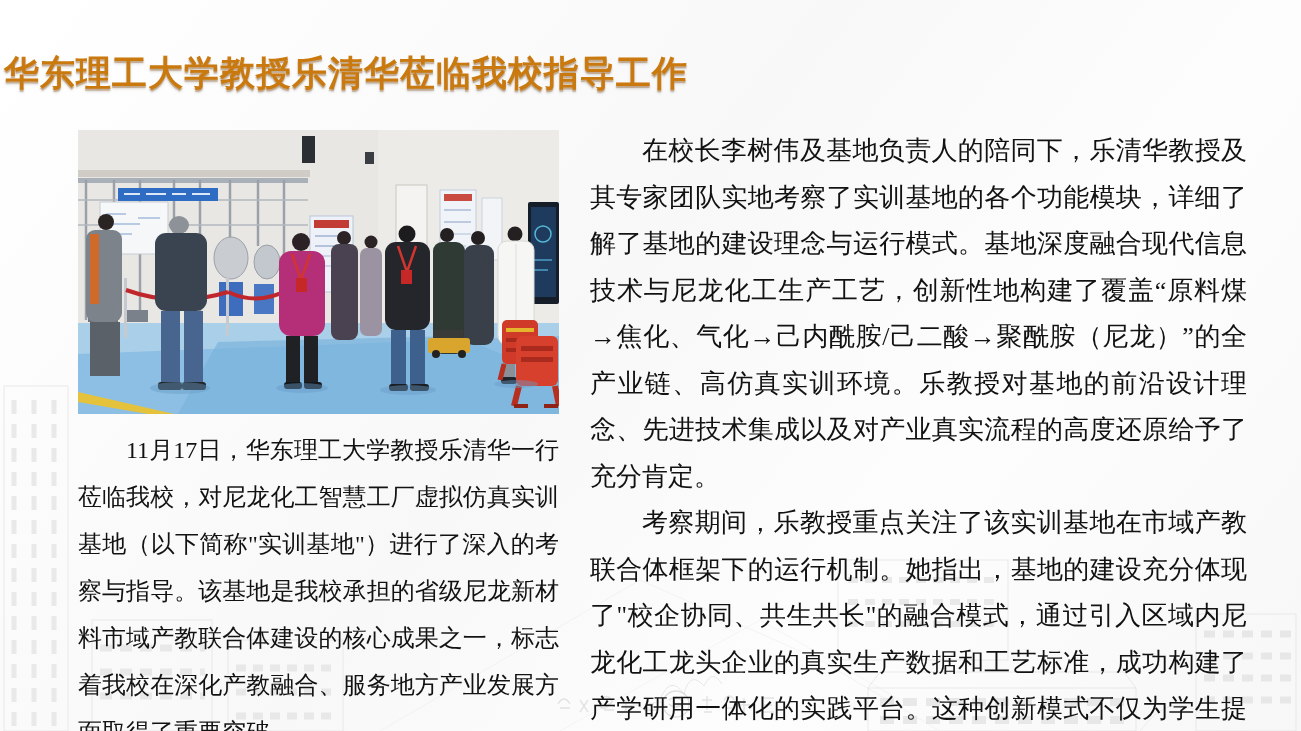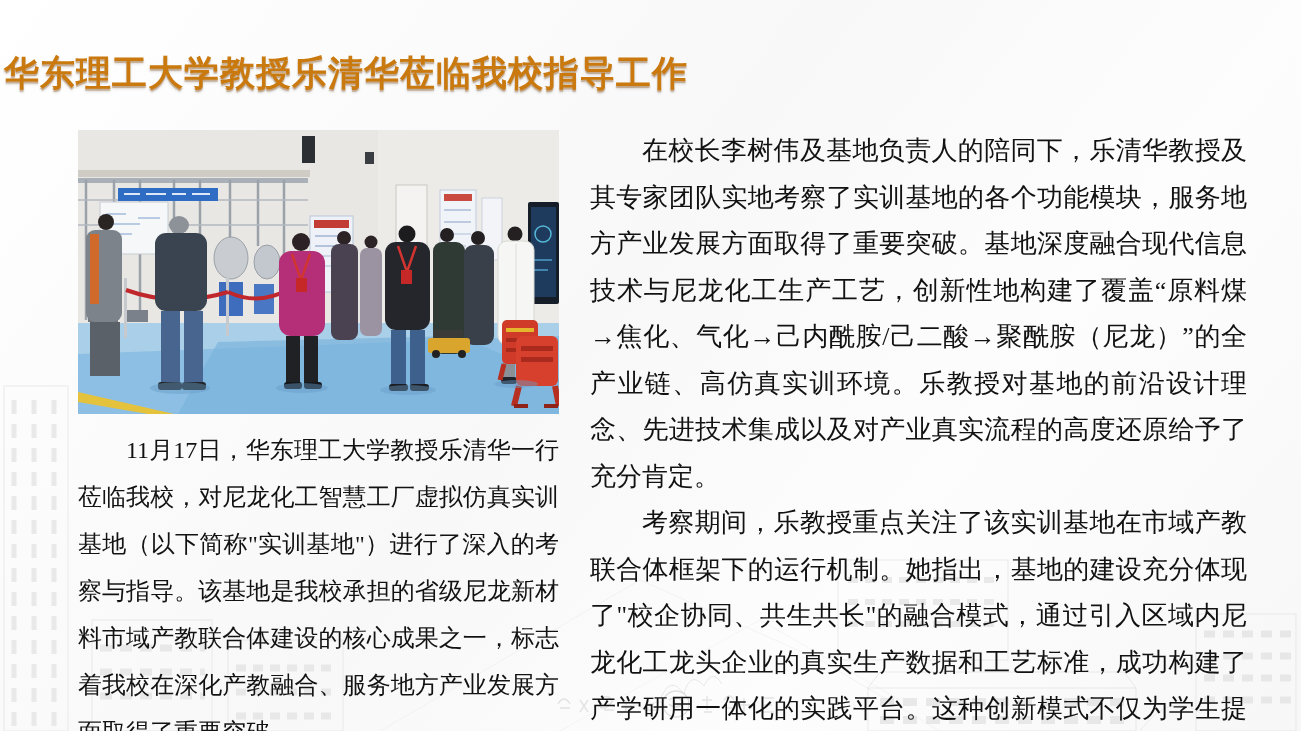--- a/index.html
+++ b/index.html
@@ -259,18 +259,18 @@
             <ellipse cx="224" cy="258" rx="26" ry="5"></ellipse>
             <ellipse cx="330" cy="260" rx="28" ry="5"></ellipse>
             <ellipse cx="438" cy="254" rx="22" ry="4"></ellipse>
           </g>
         </svg>
       </div>
       <p class="left-text">11月17日，华东理工大学教授乐清华一行莅临我校，对尼龙化工智慧工厂虚拟仿真实训基地（以下简称"实训基地"）进行了深入的考察与指导。该基地是我校承担的省级尼龙新材料市域产教联合体建设的核心成果之一，标志着我校在深化产教融合、服务地方产业发展方面取得了重要突破。</p>
     </div>
 
     <div class="right-col">
-      <p>在校长李树伟及基地负责人的陪同下，乐清华教授及其专家团队实地考察了实训基地的各个功能模块，服务地方产业发展方面取得了重要突破。基地深度融合现代信息技术与尼龙化工生产工艺，创新性地构建了覆盖“原料煤→焦化、气化→己内酰胺/己二酸→聚酰胺（尼龙）”的全产业链、高仿真实训环境。乐教授对基地的前沿设计理念、先进技术集成以及对产业真实流程的高度还原给予了充分肯定。</p>
+      <p>在校长李树伟及基地负责人的陪同下，乐清华教授及其专家团队实地考察了实训基地的各个功能模块，详细了解了基地的建设理念与运行模式。基地深度融合现代信息技术与尼龙化工生产工艺，创新性地构建了覆盖“原料煤→焦化、气化→己内酰胺/己二酸→聚酰胺（尼龙）”的全产业链、高仿真实训环境。乐教授对基地的前沿设计理念、先进技术集成以及对产业真实流程的高度还原给予了充分肯定。</p>
       <p>考察期间，乐教授重点关注了该实训基地在市域产教联合体框架下的运行机制。她指出，基地的建设充分体现了"校企协同、共生共长"的融合模式，通过引入区域内尼龙化工龙头企业的真实生产数据和工艺标准，成功构建了产学研用一体化的实践平台。这种创新模式不仅为学生提供了沉浸式、零风险的实操环境，也为企业员工培训和技术研发提供了有力支撑。</p>
     </div>
 
   </div>
 </div>
 
 </body></html>

